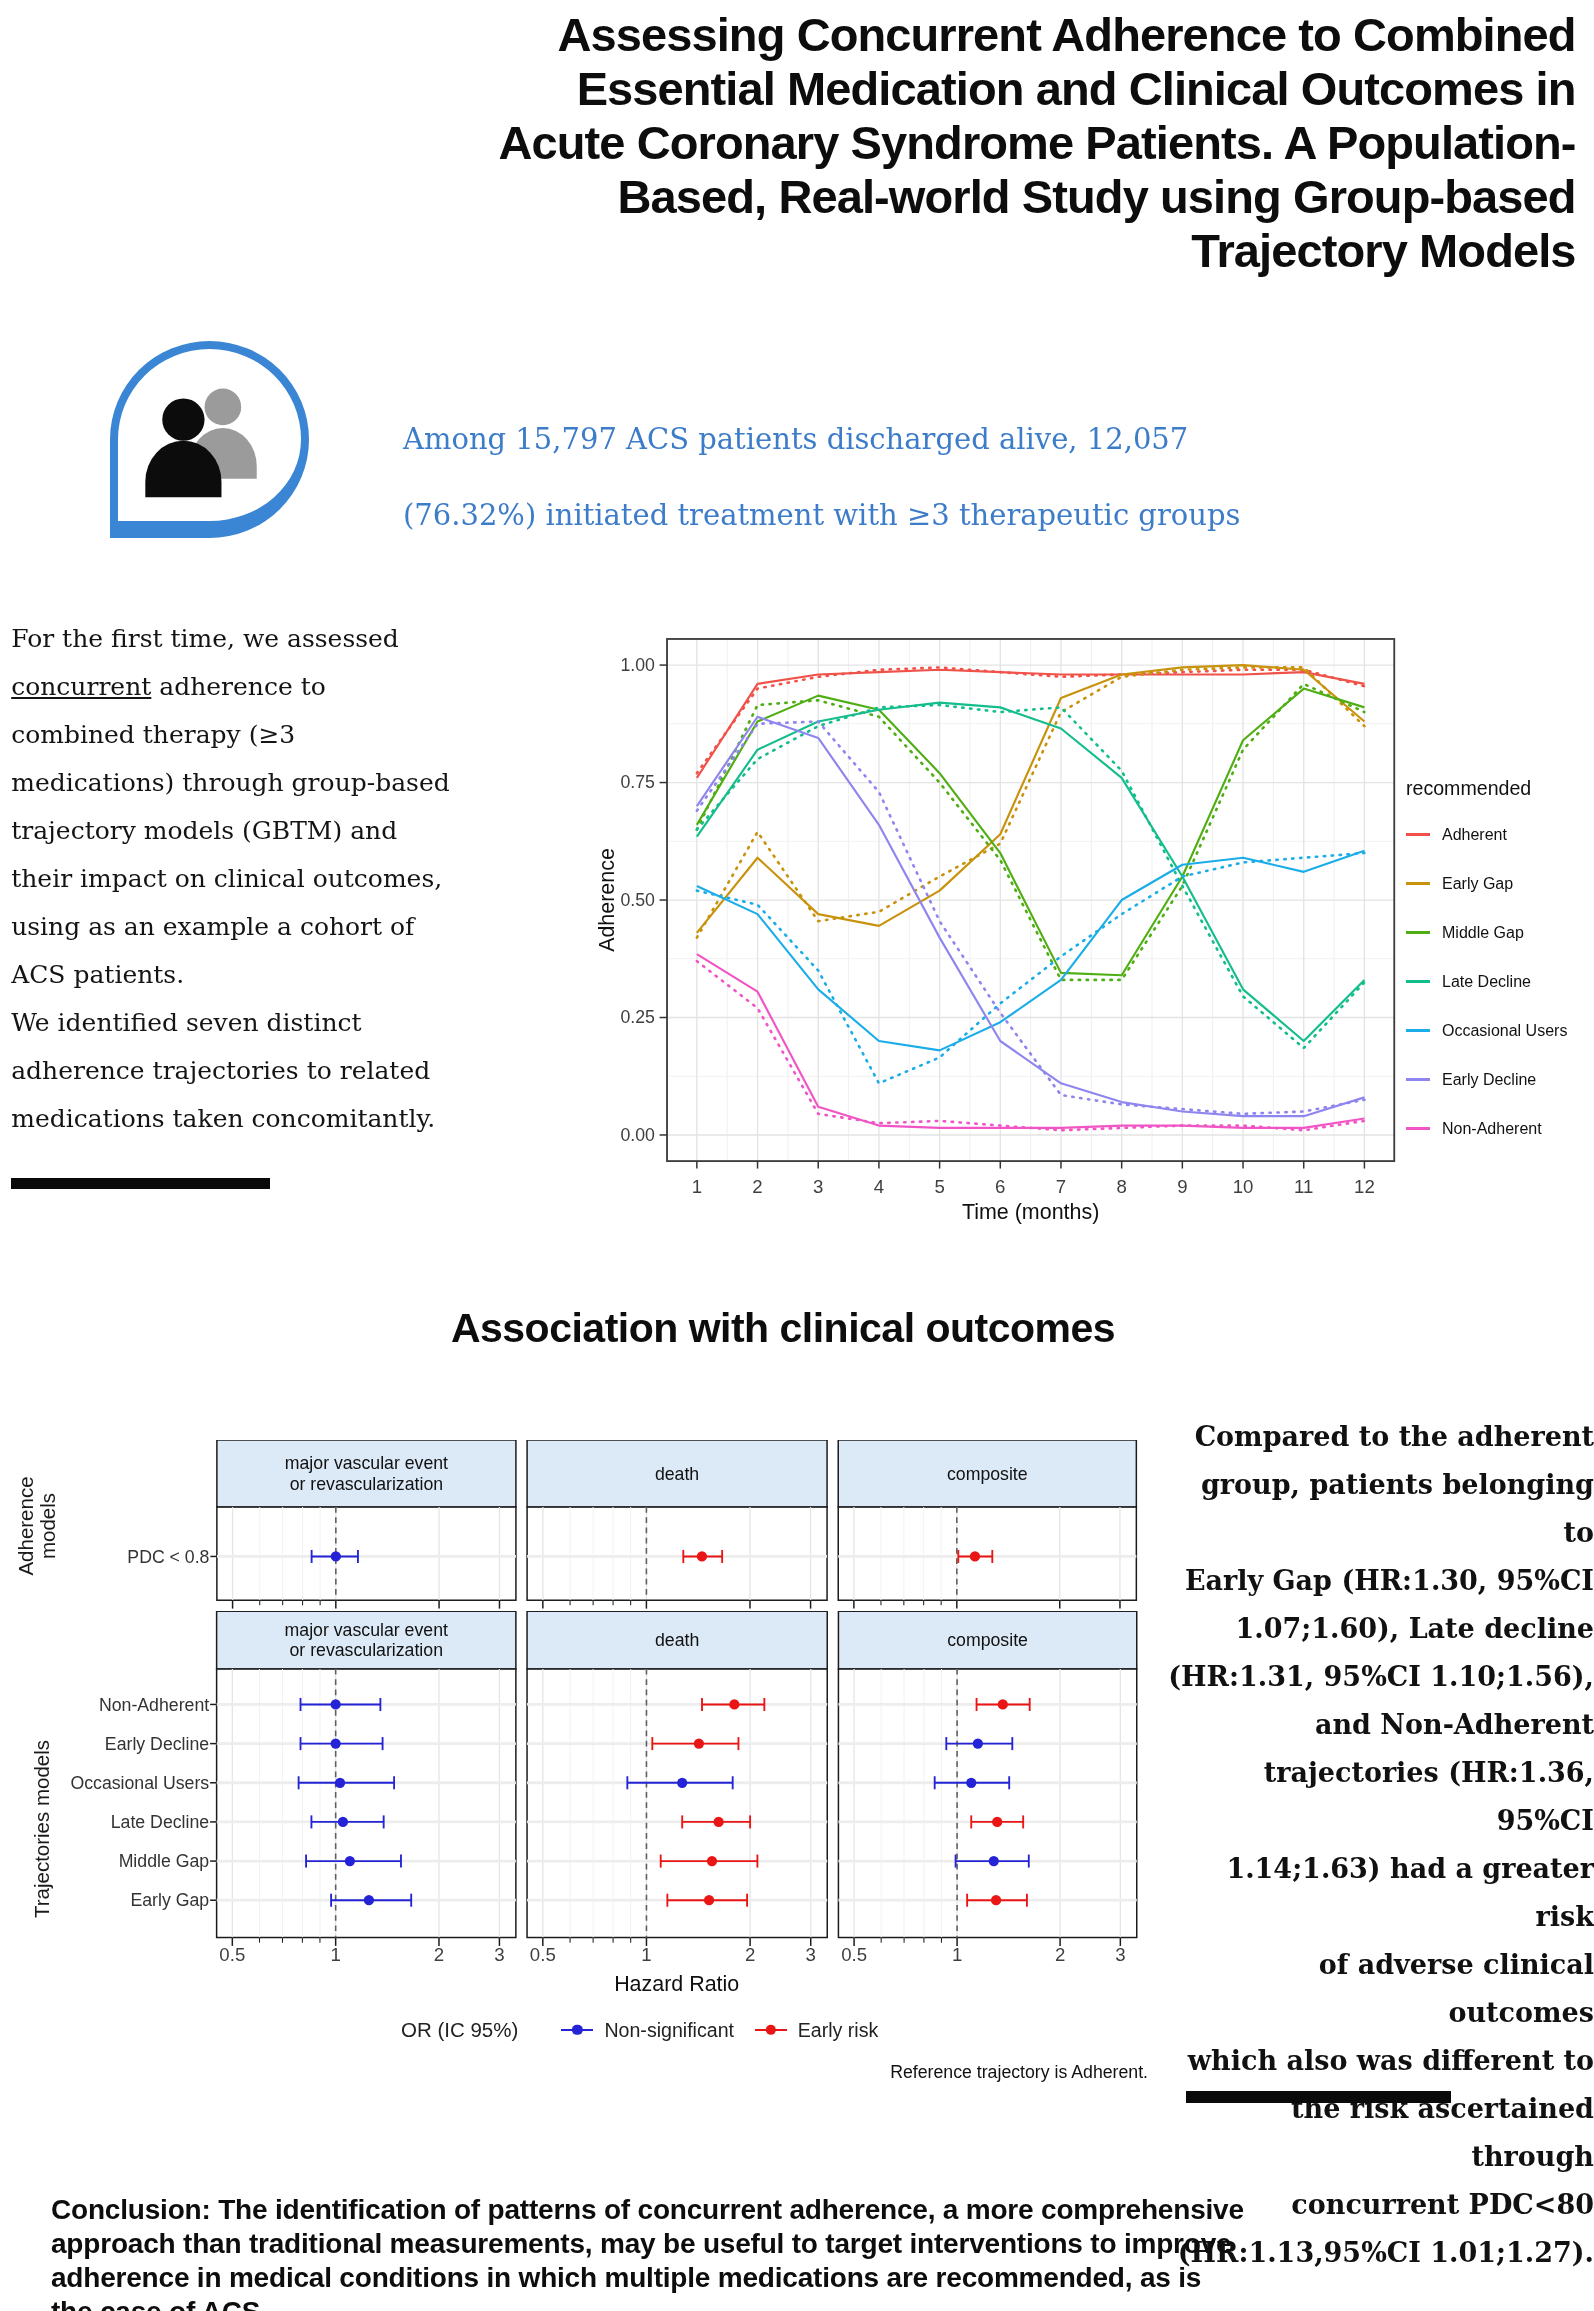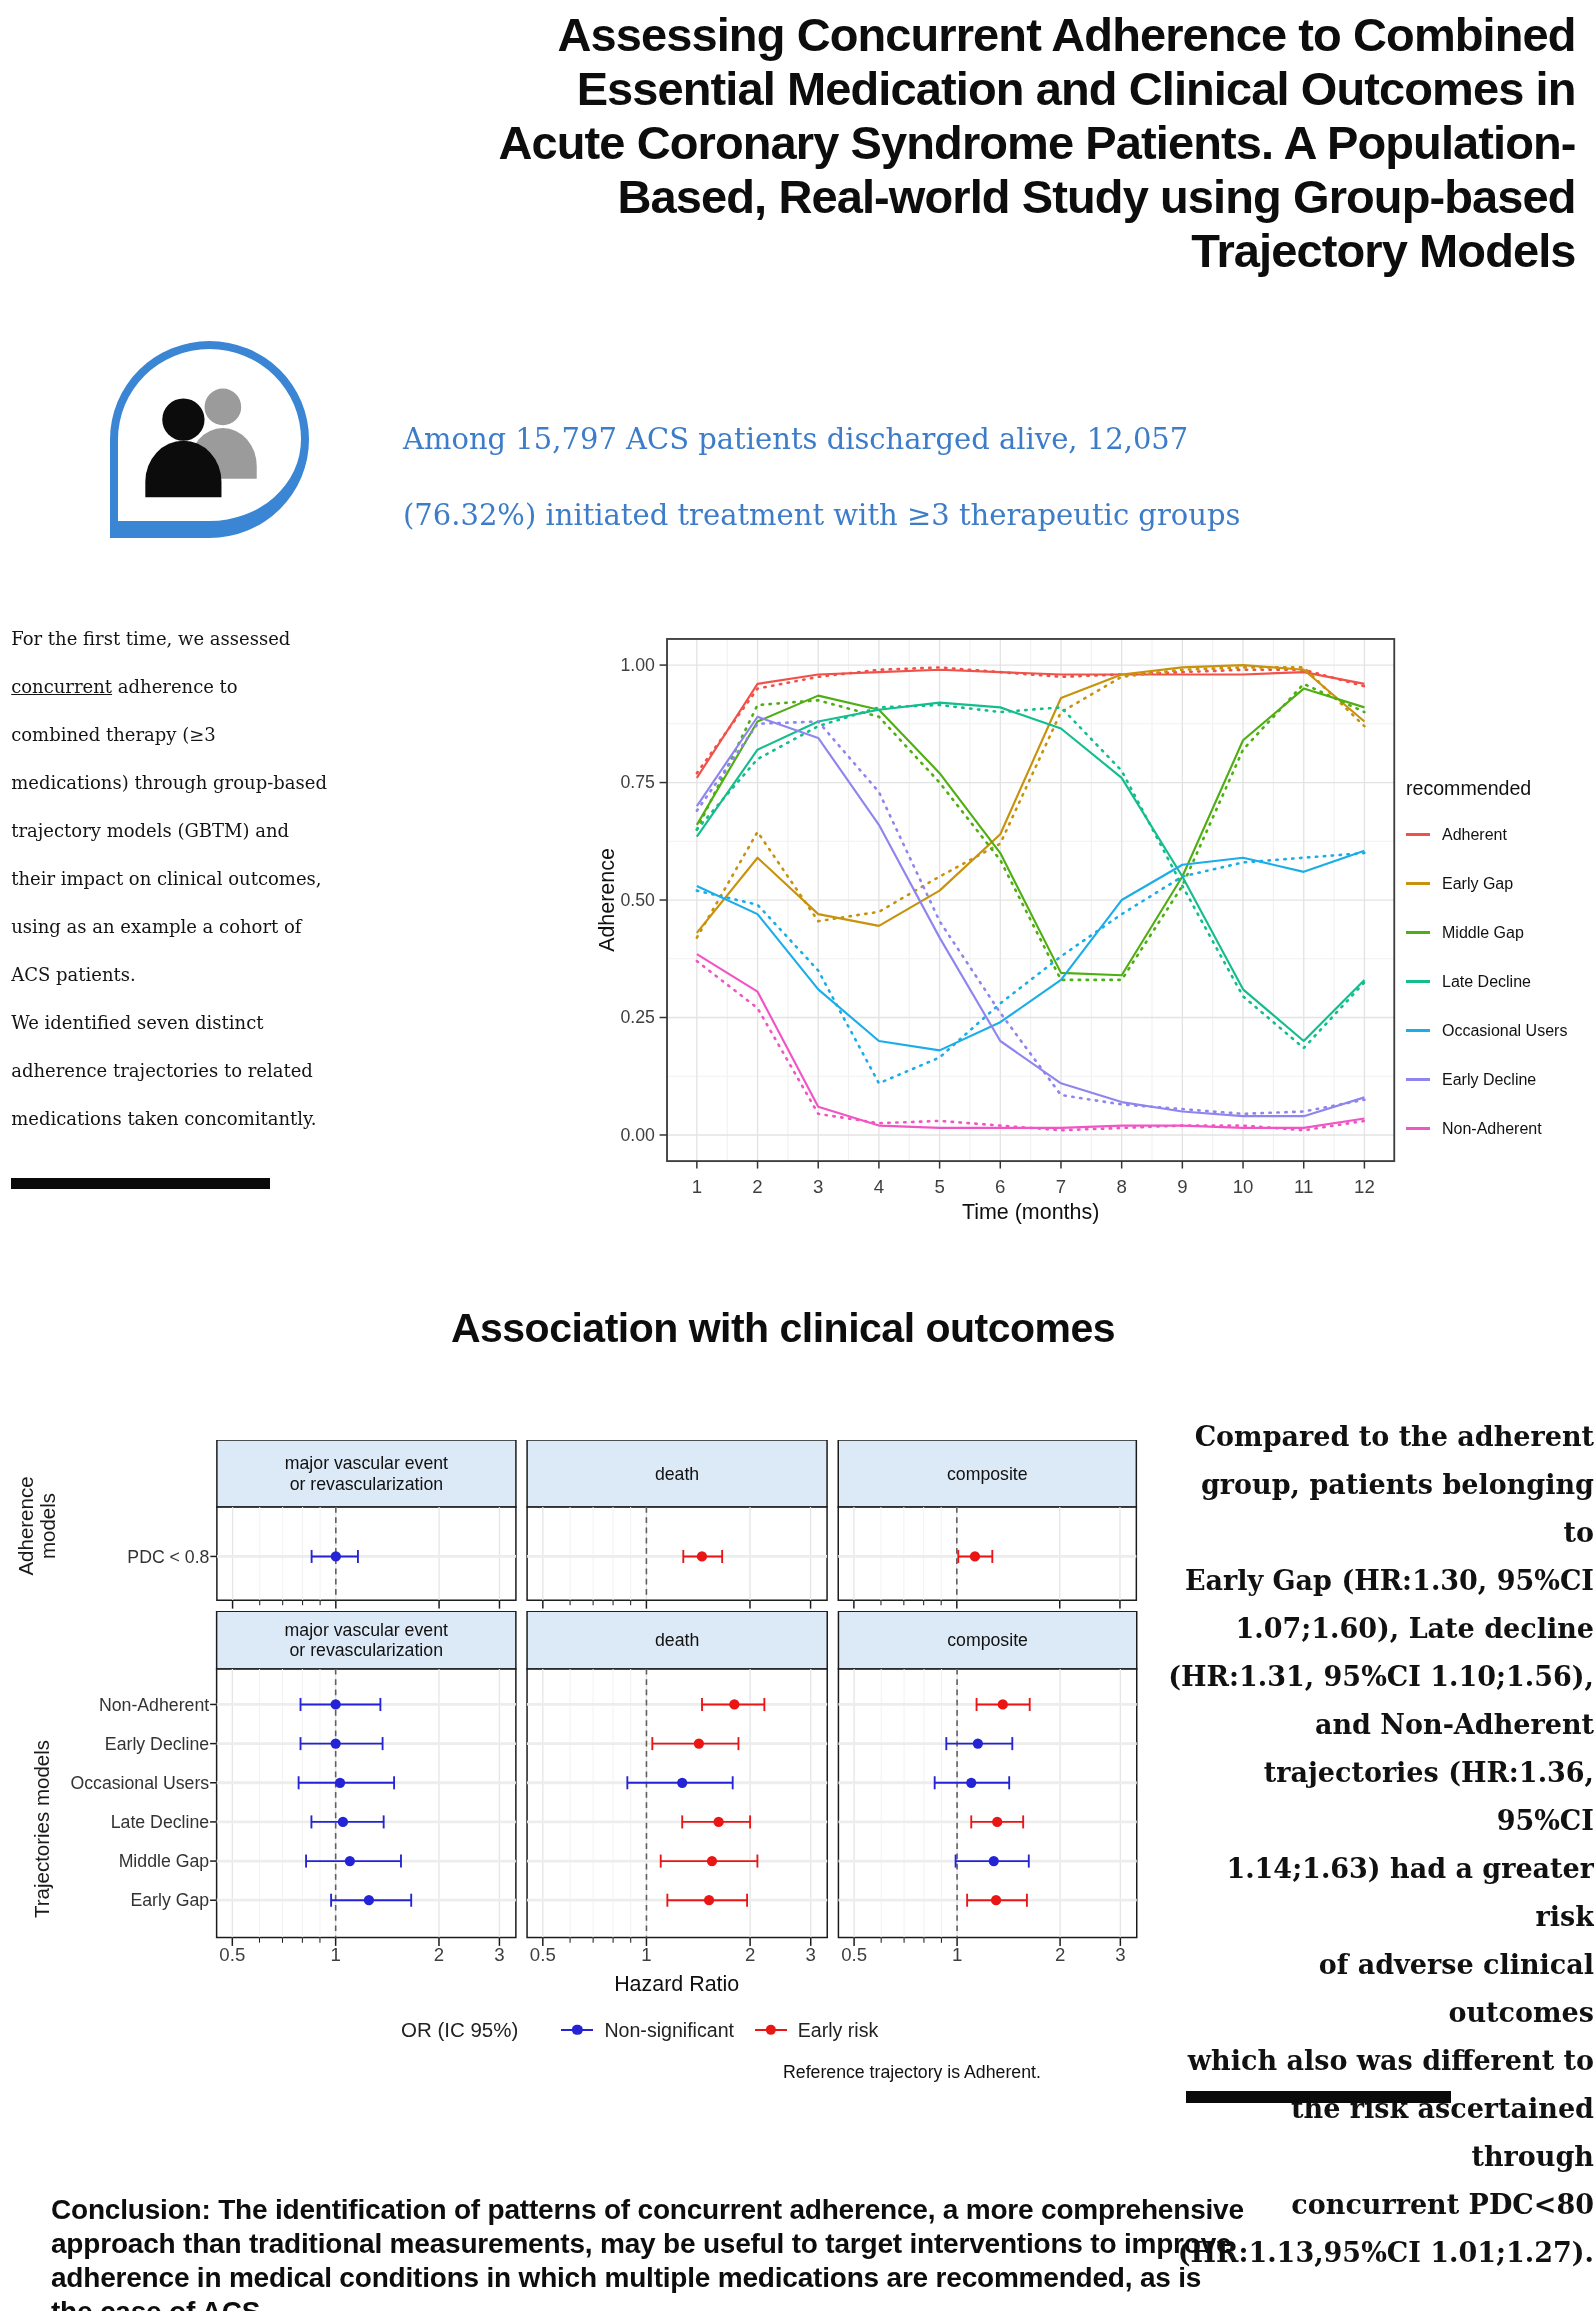--- a/index.html
+++ b/index.html
@@ -14,21 +14,21 @@
                border:8.4px solid #3a86d4;border-bottom-width:17.7px;
                border-radius:52% 52% 52% 0;background:#fff;}
   #icon-bubble svg{position:absolute;left:10%;top:10%;width:78%;height:82%;}
 
   #intro-text{position:absolute;left:403px;top:401px;width:932px;
               font-family:"DejaVu Serif","Liberation Serif",serif;
               font-size:29px;line-height:76px;color:#3d7cc9;}
 
   #left-para{position:absolute;left:11.2px;top:615px;width:447px;
              font-family:"DejaVu Serif","Liberation Serif",serif;
-             font-size:18px;line-height:48px;color:#141414;}
+             font-size:25px;line-height:48px;color:#141414;}
 
   .bar{position:absolute;background:#0a0a0a;}
   #bar-left{left:11.2px;top:1178px;width:259px;height:11.2px;}
   #bar-right{left:1186px;top:2091px;width:265px;height:12px;}
 
   #traj-chart{position:absolute;left:597px;top:611px;}
   #traj-legend{position:absolute;left:1406px;top:777px;width:186px;}
   #traj-legend .tl-title{font-size:19.6px;color:#111;margin-bottom:11.2px;}
   .tl-entry{display:flex;align-items:center;height:29px;margin-top:20px;}
   .tl-swatch{width:24px;height:2.8px;margin-right:12px;flex:none;}
@@ -49,21 +49,21 @@
               font-family:"DejaVu Serif","Liberation Serif",serif;font-weight:700;
               font-size:27px;line-height:48px;color:#111;text-align:right;}
 
   #or-legend{position:absolute;left:401px;top:2018px;display:flex;align-items:center;
              font-size:19.6px;color:#222;}
   #or-legend .ol-title{font-size:20.5px;margin-right:22.4px;}
   .lm{position:relative;width:32px;height:2.8px;margin:0 11.2px 0 20.5px;flex:none;}
   .lm::after{content:"";position:absolute;left:50%;top:50%;width:10.3px;height:10.3px;
              border-radius:50%;transform:translate(-50%,-50%);background:inherit;}
 
-  #reference-note{position:absolute;left:783px;top:2062px;width:365px;text-align:left;
+  #reference-note{position:absolute;left:783px;top:2062px;width:365px;text-align:right;
                   font-size:17.7px;color:#111;}
 
   #conclusion{position:absolute;left:51px;top:2193px;width:1520px;
               font-size:28px;font-weight:700;line-height:34px;letter-spacing:-0.2px;color:#0d0d0d;}
 </style>
 </head>
 <body>
 
 <div id="canvas">
 

